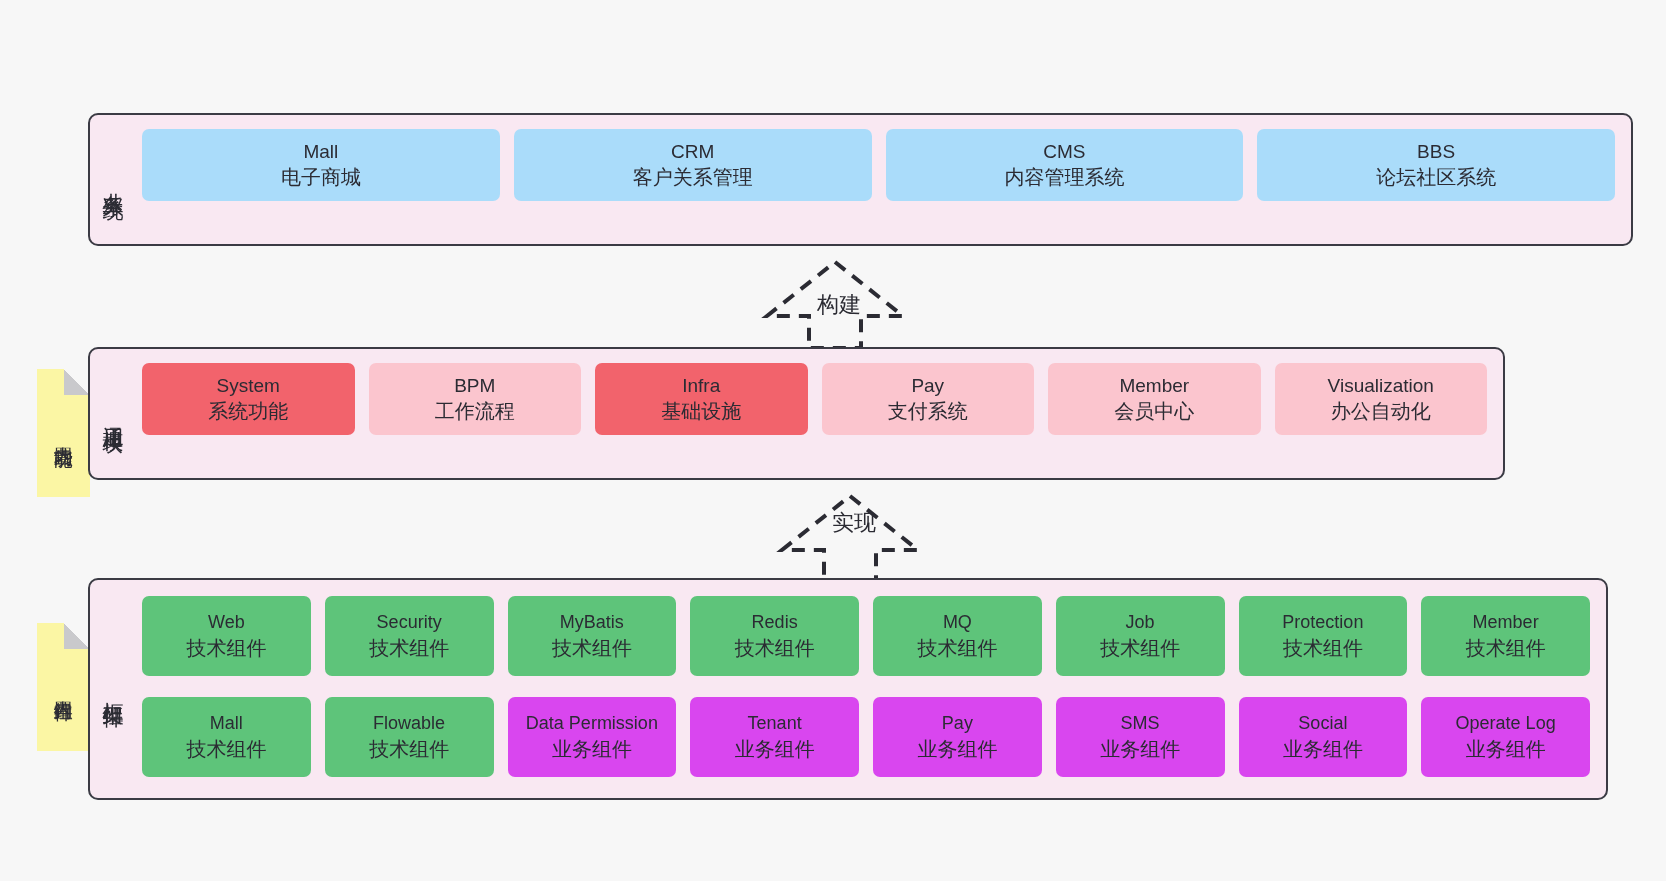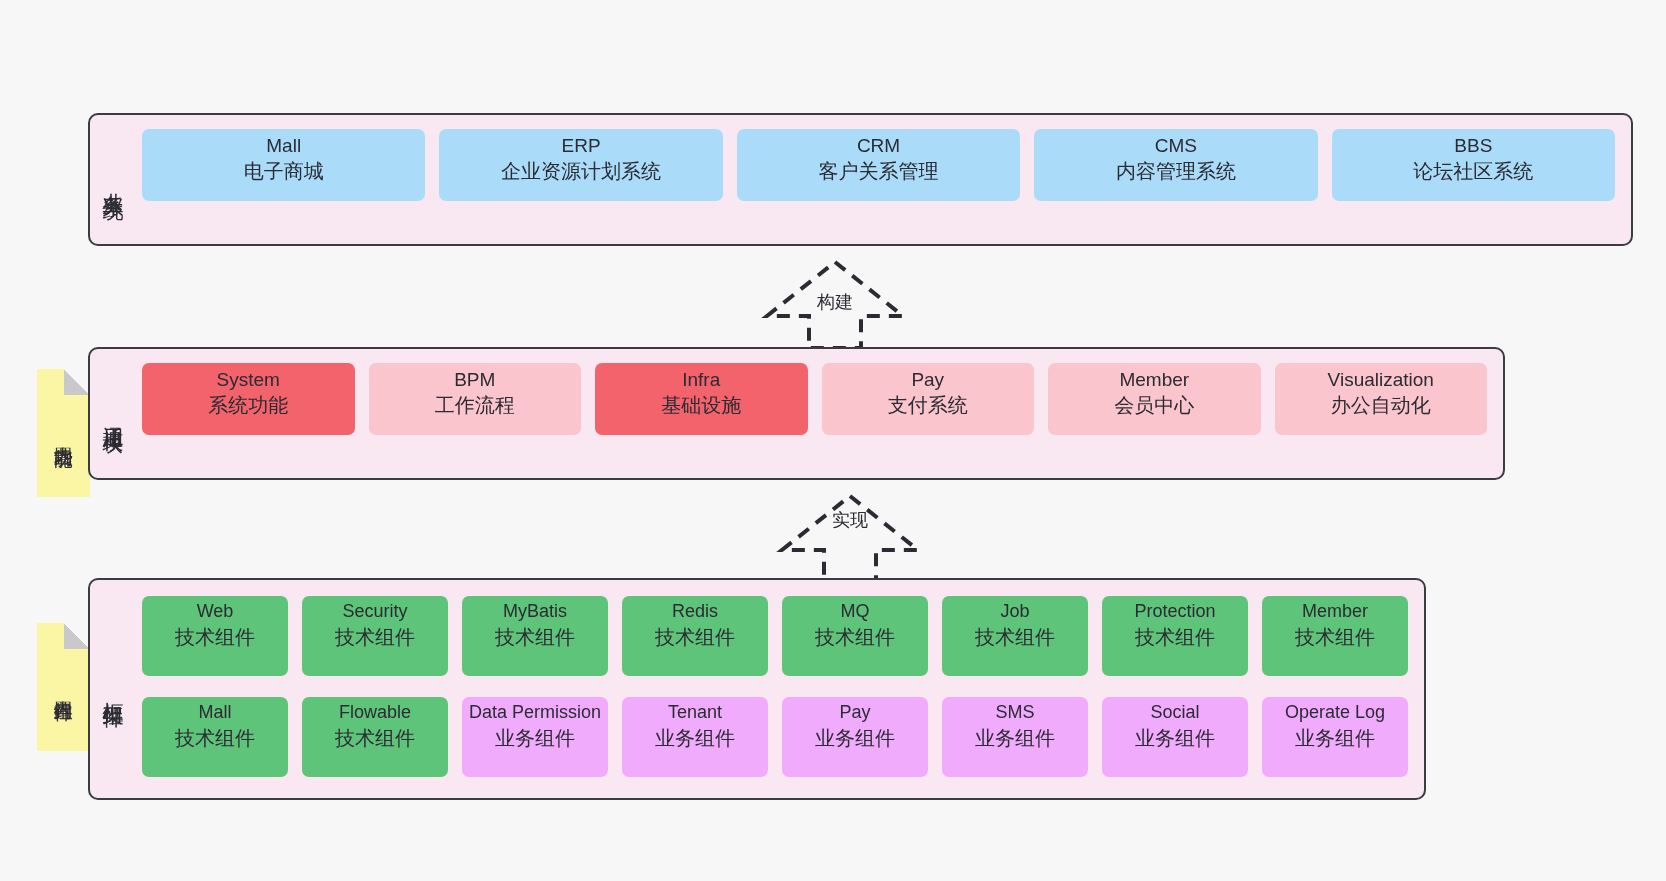--- a/index.html
+++ b/index.html
@@ -49,44 +49,45 @@
     flex: 1 1 auto;
   }
 
   
   .card {
     flex: 1 1 0;
     border-radius: 7px;
     display: flex;
     flex-direction: column;
     align-items: center;
+    justify-content: center;
     text-align: center;
     font-size: 19px;
     line-height: 1.32;
     color: #2b2b33;
     padding: 4px 6px;
     user-select: none;
   }
   .card .ln2 { font-size: 20px; }
   .card.blue       { background: #aadcfa; }
   .card.red        { background: #f2636c; }
   .card.pinklight  { background: #fbc5ce; }
   .card.green      { background: #5ec47a; }
-  .card.greenlight { background: #f0abfc; }
+  .card.greenlight { background: #d946ef; }
 
   
   #layer-business { left: 88px; top: 113px; width: 1545px; height: 133px; }
   #layer-business .layer-body { padding: 14px 16px 14px 6px; }
   #layer-business .card { height: 72px; }
 
   #layer-modules  { left: 88px; top: 347px; width: 1417px; height: 133px; }
   #layer-modules .layer-body { padding: 14px 16px 14px 6px; }
   #layer-modules .card { height: 72px; }
 
-  #layer-framework { left: 88px; top: 578px; width: 1338px; height: 222px; }
+  #layer-framework { left: 88px; top: 578px; width: 1520px; height: 222px; }
   #layer-framework .layer-body { padding: 16px 16px 16px 6px; gap: 16px; }
   #layer-framework .card { height: 80px; font-size: 18px; }
 
   
   .note {
     position: absolute;
     background: #fbf6a4;
     color: #2b2b33;
     font-size: 19px;
     line-height: 1.12;
@@ -107,21 +108,21 @@
     background: linear-gradient(225deg, #f7f7f7 0 50%, #c9c9cc 50% 100%);
   }
   #note-modules   { left: 37px; top: 369px; width: 53px; height: 128px; }
   #note-framework { left: 37px; top: 623px; width: 53px; height: 128px; }
 
   
   .gen-arrow { position: absolute; }
   .gen-arrow svg { display: block; overflow: visible; }
   .gen-label {
     position: absolute;
-    font-size: 18px;
+    font-size: 22px;
     color: #2b2b33;
     background: transparent;
     white-space: nowrap;
     user-select: none;
   }
   #arrow-build  { left: 755px; top: 258px; width: 160px; height: 92px; }
   #arrow-build .gen-label { left: 62px; top: 32px; }
   #arrow-impl   { left: 770px; top: 492px; width: 160px; height: 92px; }
   #arrow-impl .gen-label  { left: 62px; top: 16px; }
 </style>
@@ -132,24 +133,20 @@
 
   <div class="layer" id="layer-business">
     <div class="layer-title">业务系统</div>
     <div class="layer-body">
       <div class="row">
         <div class="card blue">
           <span class="ln1">Mall</span>
           <span class="ln2">电子商城</span>
         </div>
         <div class="card blue">
-          <span class="ln1">ERP</span>
-          <span class="ln2">企业资源计划系统</span>
-        </div>
-        <div class="card blue">
           <span class="ln1">CRM</span>
           <span class="ln2">客户关系管理</span>
         </div>
         <div class="card blue">
           <span class="ln1">CMS</span>
           <span class="ln2">内容管理系统</span>
         </div>
         <div class="card blue">
           <span class="ln1">BBS</span>
           <span class="ln2">论坛社区系统</span>

